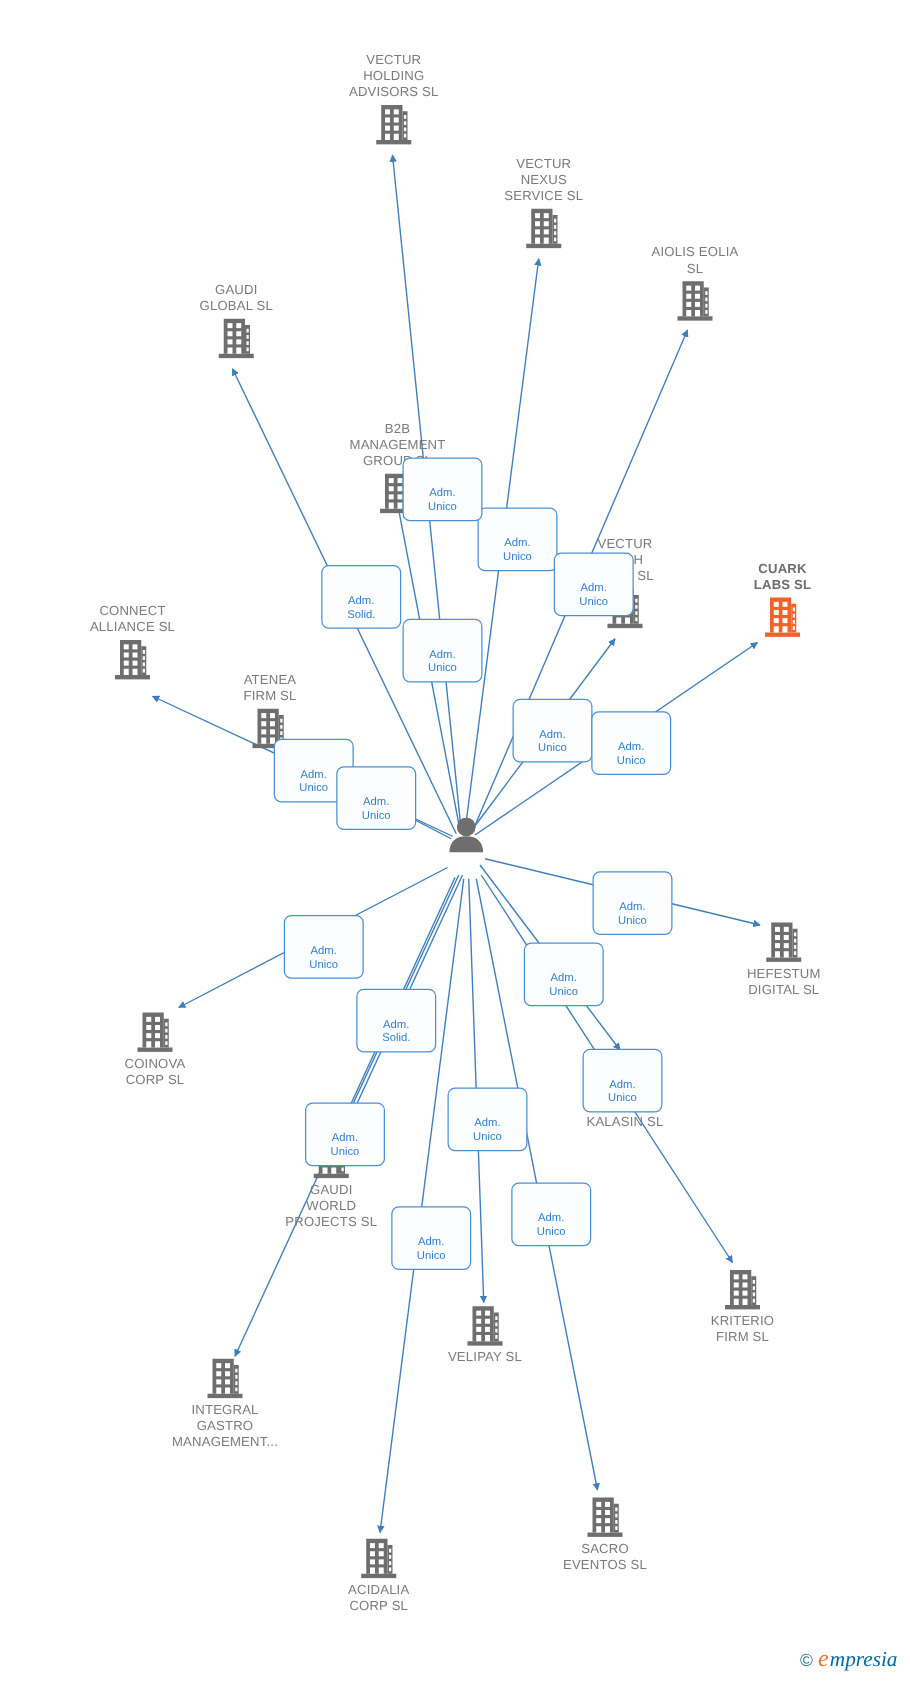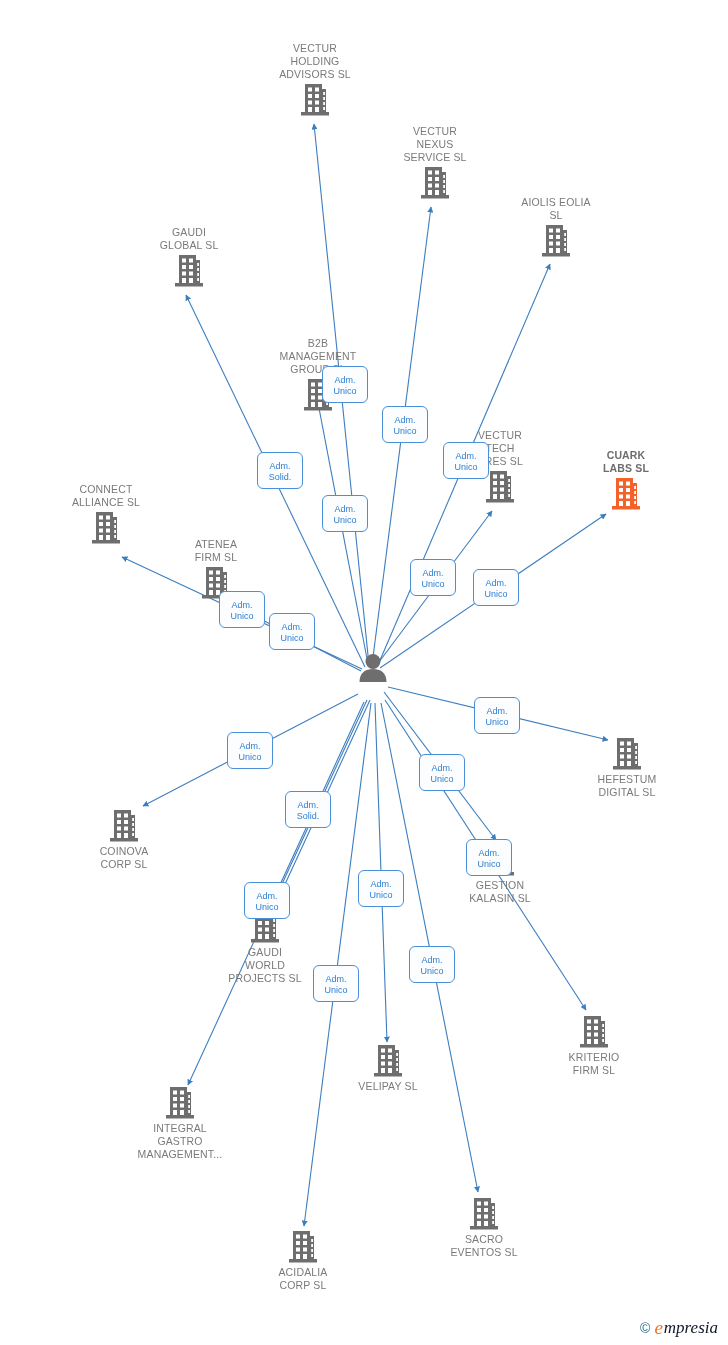--- a/index.html
+++ b/index.html
@@ -31,44 +31,44 @@
 
   
   .person .lbl{color:#8a8a8a;}
 
   
   .node.focal .lbl{color:#6d6d6d;font-weight:bold;}
 
   
   .badge{
     position:absolute;
-    width:46px;margin-left:-23px;
+    width:64px;margin-left:-23px;
     margin-top:-21px;
     box-sizing:border-box;
     background:#fbfdff;
     border:1.3px solid #4a90d9;
     border-radius:6px;
     color:#2f7fd0;
     font-size:9px;
     line-height:11px;
     text-align:center;
-    padding:8px 1px 5px 1px;
+    padding:22px 1px 5px 1px;
     white-space:pre-line;
   }
   .badge span{display:block;}
 
   
   .watermark{
     position:absolute;right:10px;bottom:8px;
     display:flex;align-items:center;gap:4px;
     font-size:15px;
   }
   .watermark .c{color:#2e6d86;font-size:14px;}
   .watermark .e{color:#f0732b;font-style:italic;font-family:"Liberation Serif",serif;font-size:19px;line-height:19px;}
-  .watermark .rest{color:#0f172a;font-style:italic;font-family:"Liberation Serif",serif;font-size:17px;line-height:17px;margin-left:-3px;}
+  .watermark .rest{color:#0369a1;font-style:italic;font-family:"Liberation Serif",serif;font-size:17px;line-height:17px;margin-left:-3px;}
 </style>
 </head>
 <body>
 
 <div id="graph">
 
   <svg class="edges" viewBox="0 0 728 1345" xmlns="http://www.w3.org/2000/svg">
     <defs>
       <marker id="arrow" viewBox="0 0 10 10" refX="9" refY="5" markerWidth="5.5" markerHeight="5.5" orient="auto-start-reverse">
         <path d="M 0 0 L 10 5 L 0 10 z" fill="#3d7ebf"></path>

